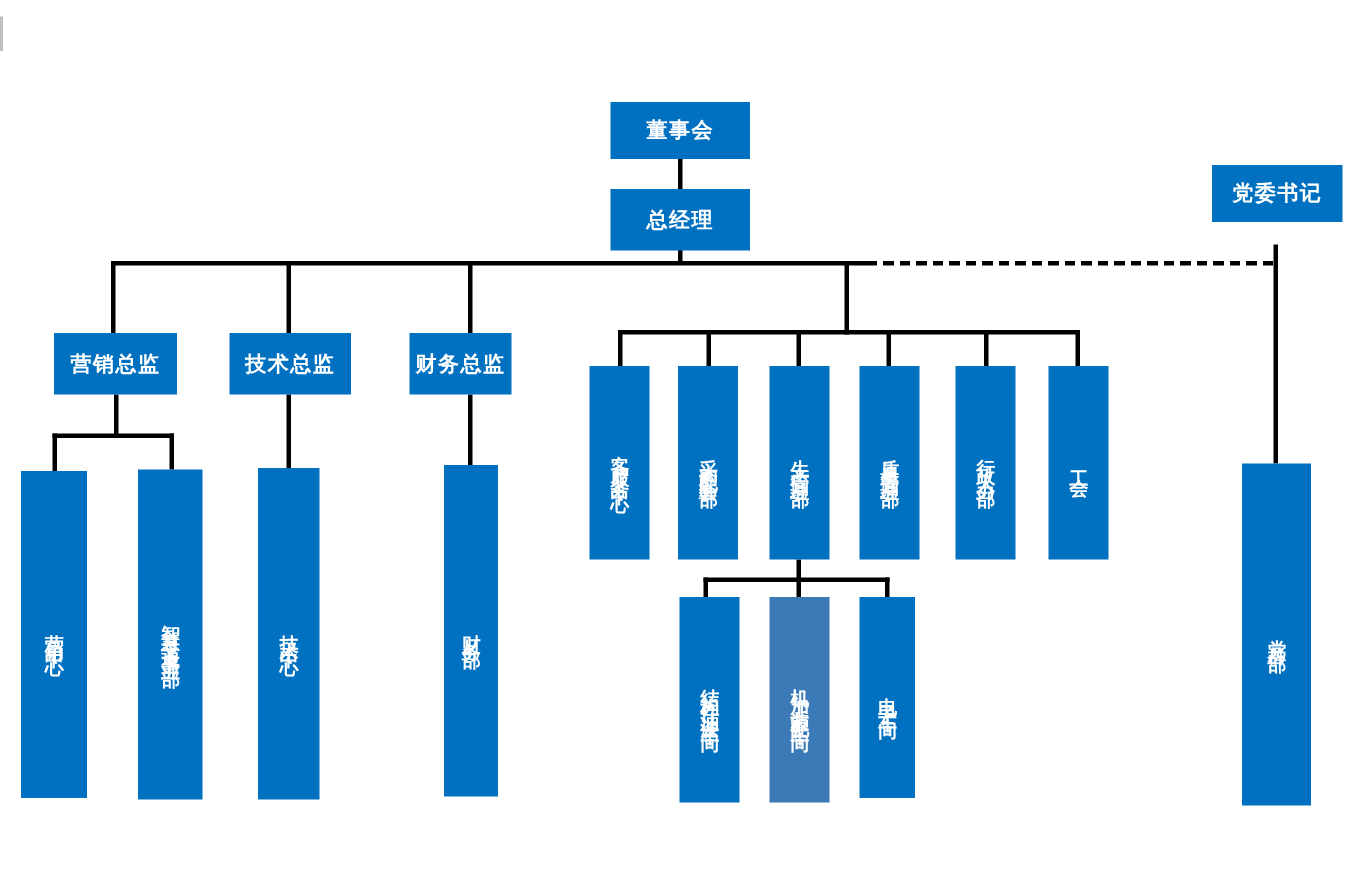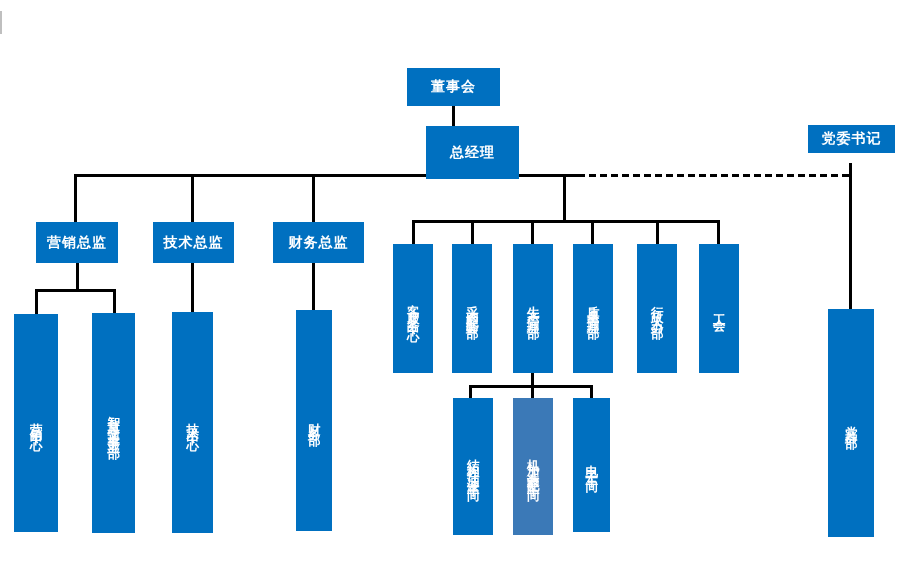--- a/index.html
+++ b/index.html
@@ -81,37 +81,37 @@
   <div class="line h" style="left:469px;top:385px;width:124px"></div>
   <div class="line v" style="left:469px;top:385px;height:13px"></div>
   <div class="line v" style="left:531px;top:385px;height:13px"></div>
   <div class="line v" style="left:590px;top:385px;height:13px"></div>
   <div class="line v" style="left:849px;top:163px;height:146px"></div>
 
   <div class="node h" style="left:407px;top:68px;width:93px;height:38px">
     <span class="lbl">董事会</span>
   </div>
 
-  <div class="node h" style="left:426px;top:126px;width:93px;height:53px">
+  <div class="node h" style="left:407px;top:126px;width:93px;height:41px">
     <span class="lbl">总经理</span>
   </div>
 
-  <div class="node h" style="left:808px;top:125px;width:87px;height:28px">
+  <div class="node h" style="left:808px;top:110px;width:87px;height:38px">
     <span class="lbl">党委书记</span>
   </div>
 
   <div class="node h" style="left:36px;top:222px;width:82px;height:41px">
     <span class="lbl">营销总监</span>
   </div>
 
   <div class="node h" style="left:153px;top:222px;width:81px;height:41px">
     <span class="lbl">技术总监</span>
   </div>
 
-  <div class="node h" style="left:273px;top:222px;width:91px;height:41px">
+  <div class="node h" style="left:273px;top:222px;width:68px;height:41px">
     <span class="lbl">财务总监</span>
   </div>
 
   <div class="node v" style="left:393px;top:244px;width:40px;height:129px">
     <span class="lbl">客户服务中心</span>
   </div>
 
   <div class="node v" style="left:452px;top:244px;width:40px;height:129px">
     <span class="lbl">采购配套部</span>
   </div>

